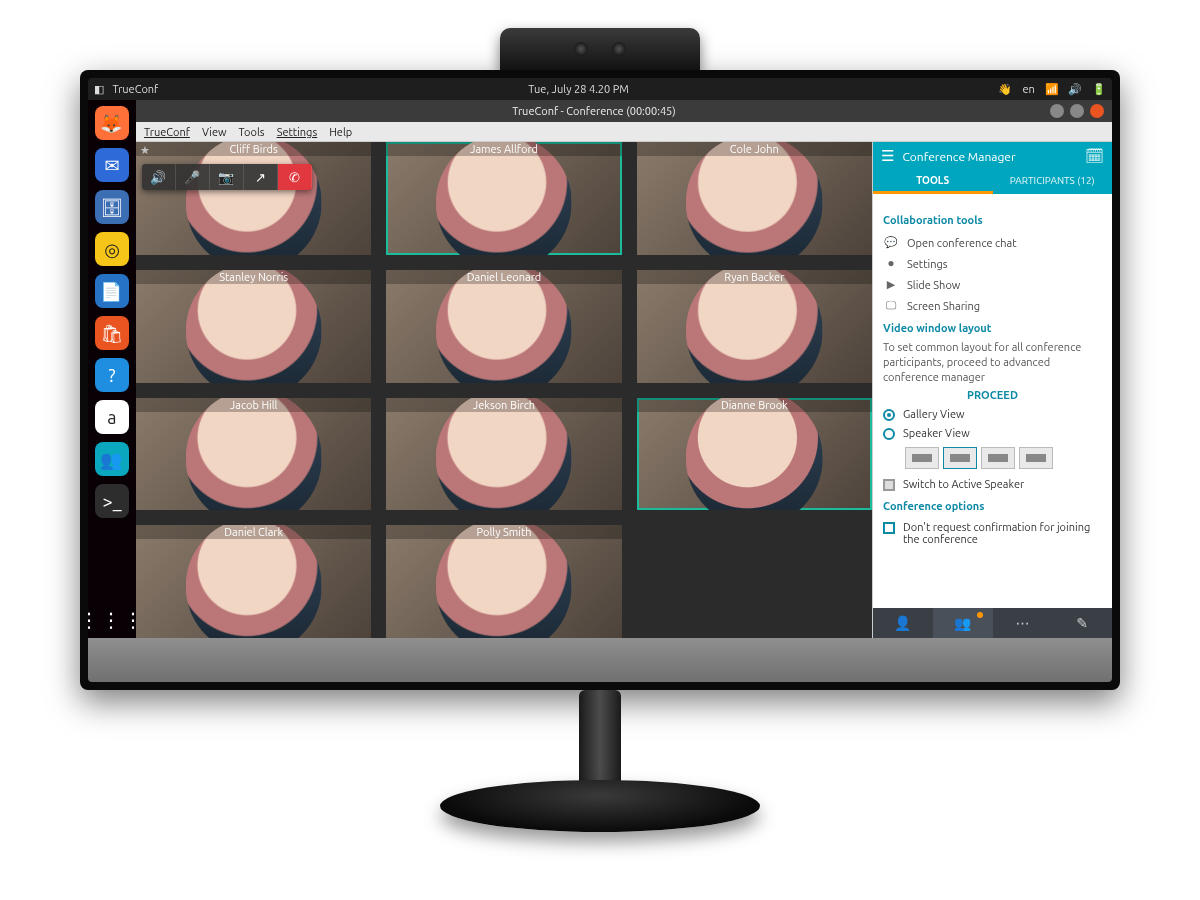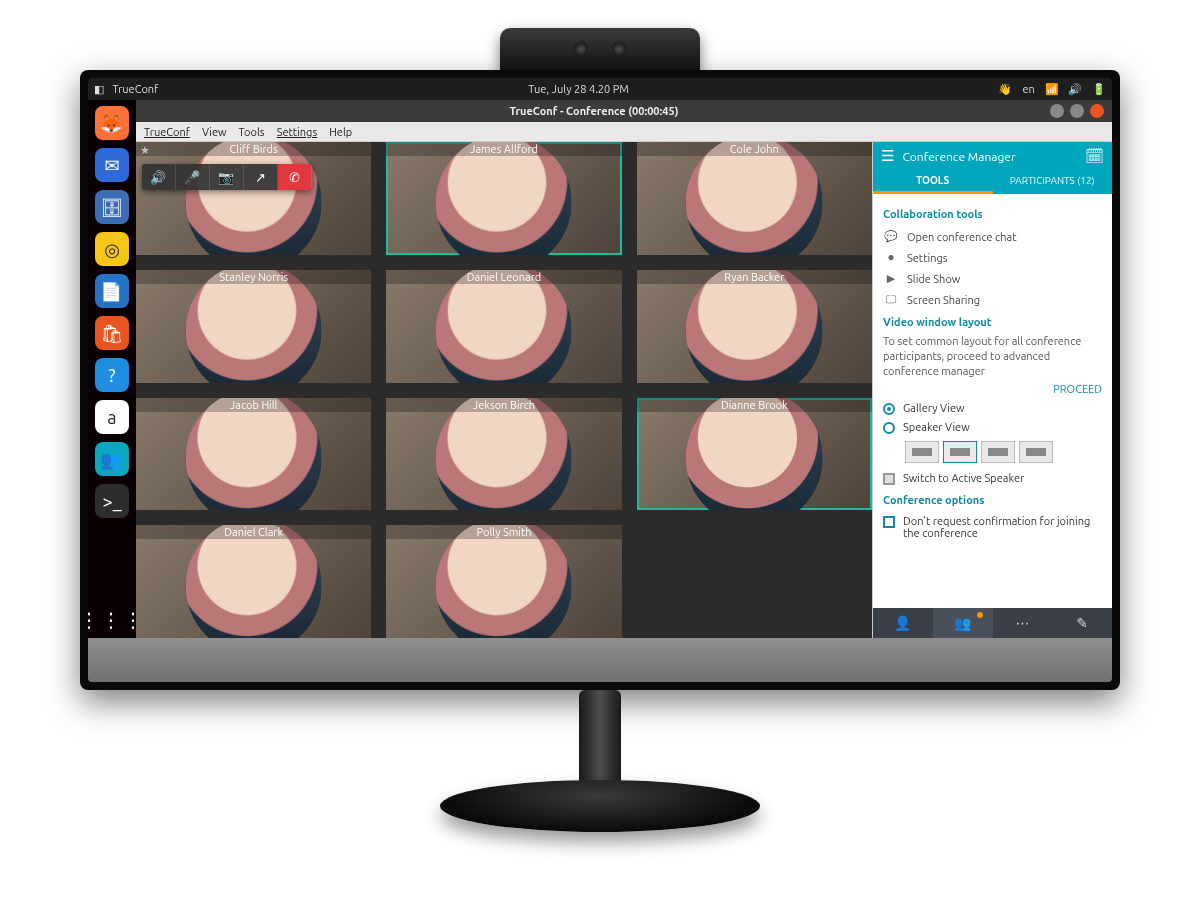--- a/index.html
+++ b/index.html
@@ -23,21 +23,21 @@
                   box-shadow:0 10px 18px rgba(0,0,0,.4); }
 
   
   .screen { position:absolute; inset:0; bottom:44px; background:#2c001e;
             display:grid; grid-template-rows:22px 22px 1fr; grid-template-columns:48px 1fr;
             grid-template-areas:"topbar topbar" "dock titlebar" "dock app"; font-size:11px; color:#ddd;}
   .topbar { grid-area:topbar; background:#1e1e1e; display:flex; align-items:center; padding:0 6px; gap:8px;}
   .topbar .clock{margin:auto;color:#ddd;font-size:11px}
   .topbar .right{display:flex;gap:10px;align-items:center}
   .titlebar-row{ grid-area:titlebar; background:#3b3b3b; display:flex; align-items:center; padding:0 8px; font-size:11px; color:#eee;}
-  .titlebar-row .title{margin:auto;font-weight:700}
+  .titlebar-row .title{margin:auto;font-weight:400}
   .win-btn{width:14px;height:14px;border-radius:50%;margin-left:6px;display:inline-block}
   .win-min{background:#888}.win-max{background:#888}.win-close{background:#e95420}
 
   
   .dock { grid-area:dock; background:rgba(0,0,0,.78); display:flex; flex-direction:column; align-items:center; padding:6px 0; gap:8px;}
   .dock .app-icon{width:34px;height:34px;border-radius:8px;display:flex;align-items:center;justify-content:center;font-size:18px;cursor:pointer}
   .dock .apps-grid{margin-top:auto;color:#fff;font-size:20px;letter-spacing:2px}
 
   
   .app { grid-area:app; background:#f2f2f2; display:grid; grid-template-rows:20px 1fr; grid-template-columns:1fr 240px;
@@ -65,26 +65,26 @@
   .ct-btn.red{background:#e1373f}
 
   
   .sidebar{grid-area:sidebar;background:#fff;display:flex;flex-direction:column;font-size:11px;color:#333;border-left:1px solid #ccc}
   .sb-header{background:#00a6bd;color:#fff;height:28px;display:flex;align-items:center;padding:0 8px;gap:8px}
   .sb-header .burger,.sb-header .cal{font-size:15px;cursor:pointer}
   .sb-header .ttl{flex:1;font-size:12px}
   .sb-tabs{display:flex;background:#00a6bd;color:#e5f8fb;font-size:10px}
   .sb-tab{flex:1;text-align:center;padding:5px 0;cursor:pointer}
   .sb-tab.active{color:#fff;border-bottom:3px solid #ff9800;font-weight:600}
-  .sb-body{flex:1;overflow:auto;padding:8px 10px}
+  .sb-body{flex:1;overflow:auto;padding:14px 10px}
   .sb-body h4{color:#0e8aa5;font-size:11px;font-weight:600;margin:6px 0}
   .tool-row{display:flex;align-items:center;gap:8px;padding:4px 0;color:#444;cursor:pointer}
   .tool-row .ic{width:16px;text-align:center;color:#666}
   .layout-help{color:#555;line-height:1.35}
-  .proceed{text-align:right;color:#0e8aa5;font-weight:400;padding:4px 0;cursor:pointer}
+  .proceed{text-align:center;color:#0e8aa5;font-weight:700;padding:4px 0;cursor:pointer}
   .radio-row,.check-row{display:flex;align-items:flex-start;gap:8px;padding:3px 0;cursor:pointer}
   .radio{width:12px;height:12px;border:2px solid #0e8aa5;border-radius:50%;position:relative;flex:none;margin-top:1px}
   .radio.on::after{content:"";position:absolute;inset:2px;background:#0e8aa5;border-radius:50%}
   .check{width:12px;height:12px;border:2px solid #0e8aa5;flex:none;margin-top:1px}
   .layout-thumbs{display:flex;gap:4px;margin:4px 0 6px 22px}
   .thumb{width:34px;height:22px;border:1px solid #bbb;background:#e9e9e9;position:relative}
   .thumb.sel{border-color:#0e8aa5}
   .thumb::after{content:"";position:absolute;left:6px;right:6px;top:6px;bottom:6px;background:#888}
   .sb-bottom{height:30px;background:#3a3f46;display:flex}
   .sb-bottom .bb{flex:1;display:flex;align-items:center;justify-content:center;color:#cfd3d7;font-size:14px;cursor:pointer;position:relative}

